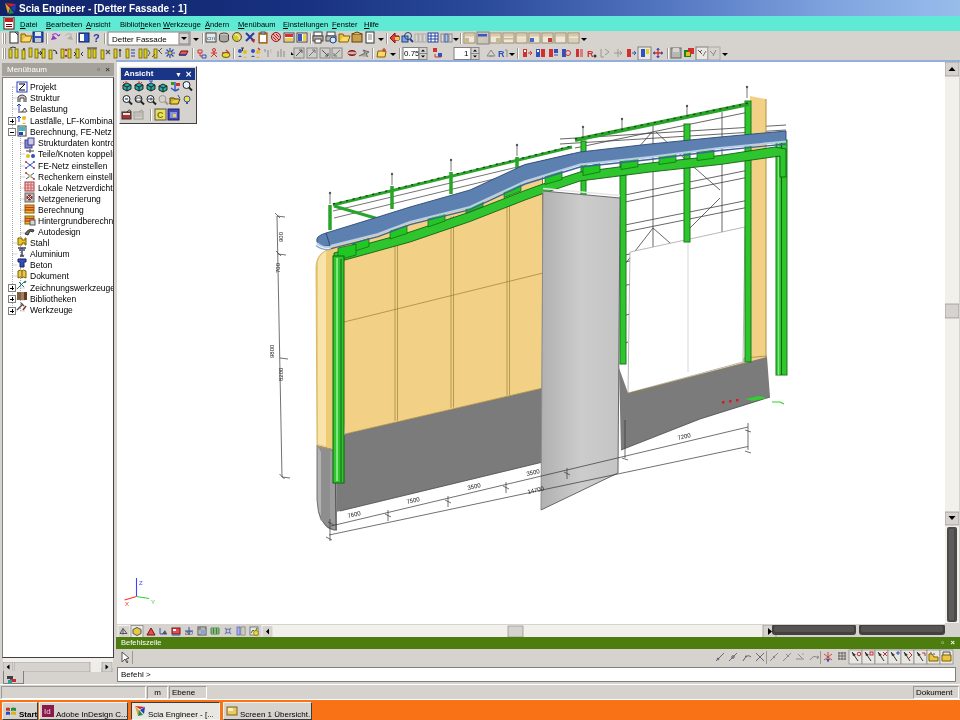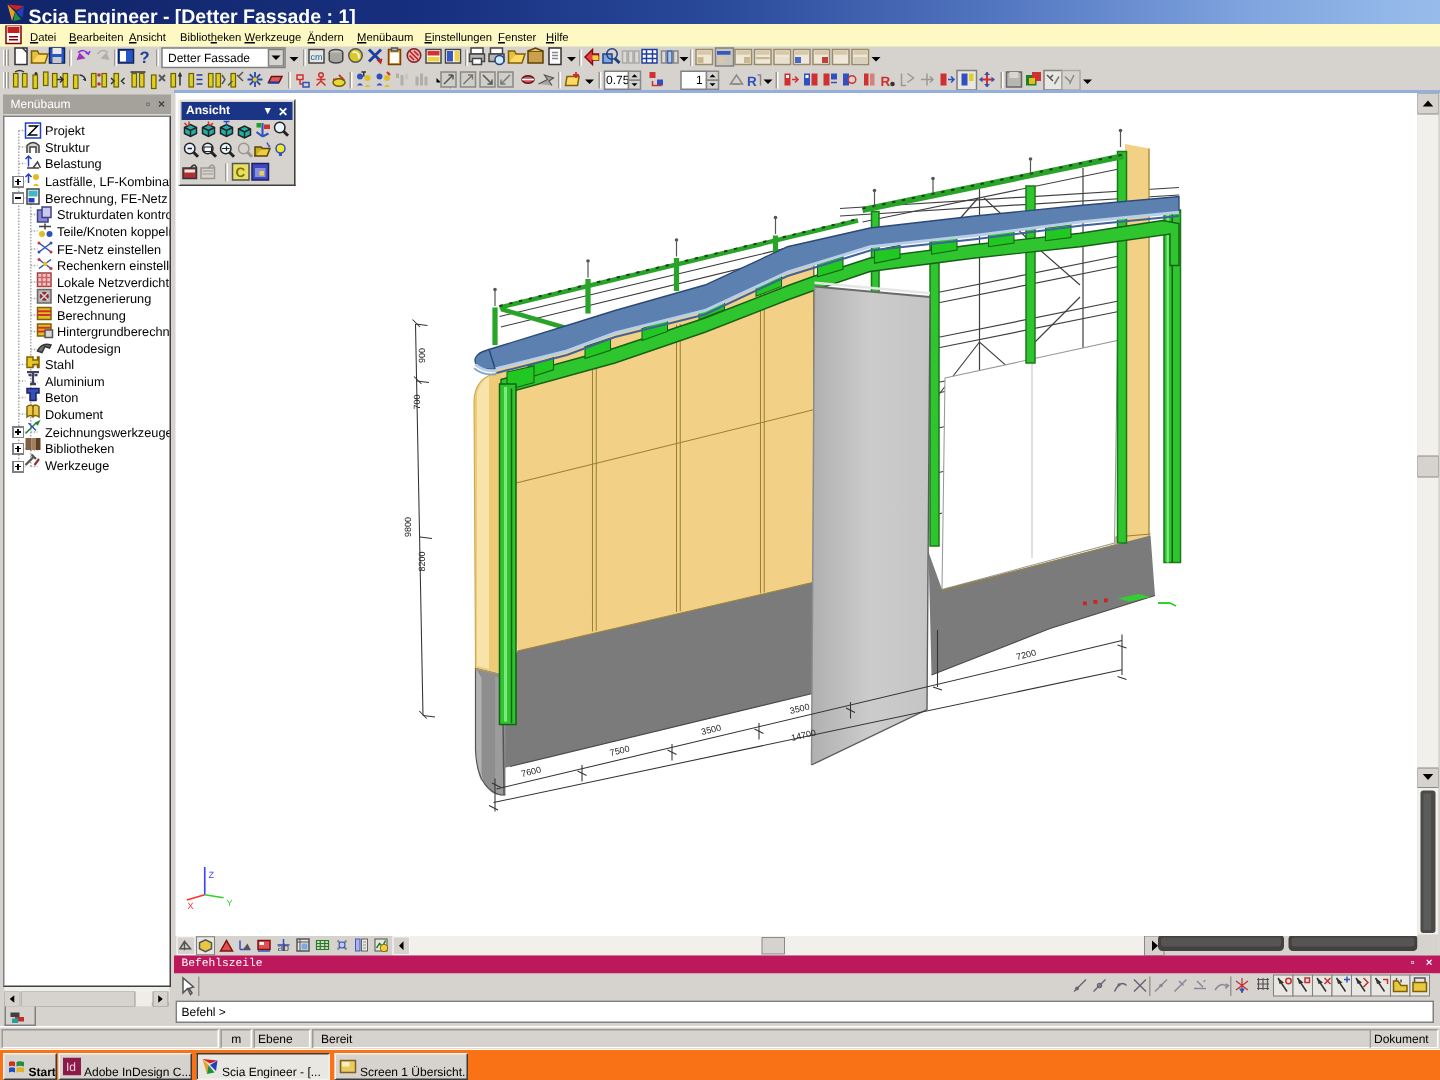--- a/index.html
+++ b/index.html
@@ -1,34 +1,34 @@
 <!DOCTYPE html>
 <html><head>
 <meta charset="utf-8">
 <style>
 * { margin:0; padding:0; box-sizing:border-box; }
 html,body { width:960px; height:720px; overflow:hidden; font-family:"Liberation Sans", sans-serif; }
 body { background:#d6d3ce; position:relative; }
 .abs { position:absolute; }
-#titlebar { left:0; top:0; width:960px; height:16px; background:linear-gradient(to right,#112468,#17307f 30%,#2a4a9a 50%,#5578c2 70%,#82a7e0 88%,#98bdeb 100%); color:#fff; font-size:13px; font-weight:bold; }
+#titlebar { left:0; top:0; width:960px; height:16px; background:linear-gradient(to right,#112468,#17307f 30%,#2a4a9a 50%,#5578c2 70%,#82a7e0 88%,#98bdeb 100%); color:#fff; font-size:10px; font-weight:bold; }
 #titlebar .txt { position:absolute; left:19px; top:3px; }
-#menubar { left:0; top:16px; width:960px; height:15px; background:#fef9c3; font-size:7.5px; color:#000; }
+#menubar { left:0; top:16px; width:960px; height:15px; background:#5eead4; font-size:7.5px; color:#000; }
 .menuitem { position:absolute; top:4px; }
 #tb1 { left:0; top:31px; width:960px; height:15px; }
 #tb2 { left:0; top:46px; width:960px; height:15px; }
 #lpanel { left:0; top:60px; width:116px; height:611px; background:#d6d3ce; }
 #lptitle { position:absolute; left:2px; top:3px; width:112px; height:13px; background:#a5a29b; color:#fff; font-size:8px; padding-left:5px; line-height:13px; }
 #tree { position:absolute; left:2px; top:17px; width:112px; height:581px; background:#fff; border-top:1px solid #808080; border-left:1px solid #808080; border-right:1px solid #404040; border-bottom:1px solid #404040; overflow:hidden;text-decoration:underline; }
 #treescroll { position:absolute; left:3px; top:598px; width:110px; height:10px; background:#f1efe9; }
 #lptab { position:absolute; left:3px; top:611px; width:21px; height:13px; background:#d6d3ce; border:1px solid #808080; border-top:none; }
 #viewtopline { left:115px; top:60px; width:845px; height:2px; background:#94aede; }
 #view { left:117px; top:62px; width:828px; height:562px; background:#fff; }
 #vscroll { left:945px; top:62px; width:14px; height:575px; }
 #viewbottom { left:117px; top:624px; width:828px; height:13px; background:#d6d3ce; }
-#cmdtitle { left:116px; top:637px; width:844px; height:12px; background:#be185d; color:#fff; font-size:7.5px; padding-left:5px; line-height:12px;font-family:Liberation Mono, monospace; }
+#cmdtitle { left:116px; top:637px; width:844px; height:12px; background:#4d7c0f; color:#fff; font-size:7.5px; padding-left:5px; line-height:12px; }
 #snaprow { left:116px; top:649px; width:844px; height:18px; background:#d6d3ce; }
 #cmdinput { left:117px; top:667px; width:839px; height:15px; background:#fff; border:1px solid #808080; font-size:8px; line-height:12px; padding:1px 0 0 3px; color:#000; }
 #statusbar { left:0; top:684px; width:960px; height:15px; background:#d6d3ce; border-top:1px solid #fff; font-size:8px; color:#000; }
 .stseg { position:absolute; top:1px; height:13px; border:1px solid; border-color:#9c9a94 #fff #fff #9c9a94; padding:0 5px; line-height:12px; }
 #taskbar { left:0; top:699px; width:960px; height:21px; background:#f97316; border-top:1px solid #fff; font-size:8px; }
 .tbtn { position:absolute; top:2px; height:18px; background:#d6d3ce; border:1px solid; border-color:#f4f2ee #3c3c3c #3c3c3c #f4f2ee; line-height:17px; color:#000; overflow:hidden; white-space:nowrap; }
 .tbtn .bico { display:inline-block; width:12px; height:28px; margin:2px 2px -2px 2px;text-decoration:underline; }
 #ansicht { left:119px; top:66px; width:78px; height:58px; background:#d6d3ce; border:1px solid; border-color:#f4f2ee #404040 #404040 #f4f2ee; }
 #ansicht .ti { position:absolute; left:1px; top:1px; width:74px; height:12px; background:#1a3585; color:#fff; font-weight:bold; font-size:8px; padding-left:3px; line-height:12px; }
 </style>
@@ -1067,21 +1067,20 @@
           <path d="M2 11 h9 v-6 h-9 z" fill="#e8c840" stroke="#806000"></path>
           <path d="M3 5 v-3 h7 v3" fill="none" stroke="#555"></path>
         </g>
 </g>
 </svg></div>
 <div class="abs" id="cmdinput">Befehl &gt;</div>
 <div class="abs" id="statusbar">
   <span class="stseg" style="left:1px;width:145px"></span>
   <span class="stseg" style="left:147px;width:21px;text-align:center">m</span>
   <span class="stseg" style="left:169px;width:38px;padding:0 2px">Ebene X1</span>
-  <span class="stseg" style="left:208px;width:706px">Bereit</span>
   <span class="stseg" style="left:913px;width:46px;padding:0 2px">Dokument</span>
 </div>
 <div class="abs" id="taskbar">
   <span class="tbtn" style="left:2px;width:36px;font-weight:bold"><span class="bico"><svg width="12" height="12" viewBox="0 0 12 12">
           <path d="M1 3 Q3 2 5 3 L5 6 Q3 5 1 6 Z" fill="#d03020"></path>
           <path d="M6 3 Q8 2 11 3 L11 6 Q8 5 6 6 Z" fill="#209040"></path>
           <path d="M1 7 Q3 6 5 7 L5 10 Q3 9 1 10 Z" fill="#2050c0"></path>
           <path d="M6 7 Q8 6 11 7 L11 10 Q8 9 6 10 Z" fill="#e0b020"></path>
         </svg></span>Start</span>
   <span class="tbtn" style="left:39px;width:89px"><span class="bico"><svg width="12" height="12" viewBox="0 0 12 12">

